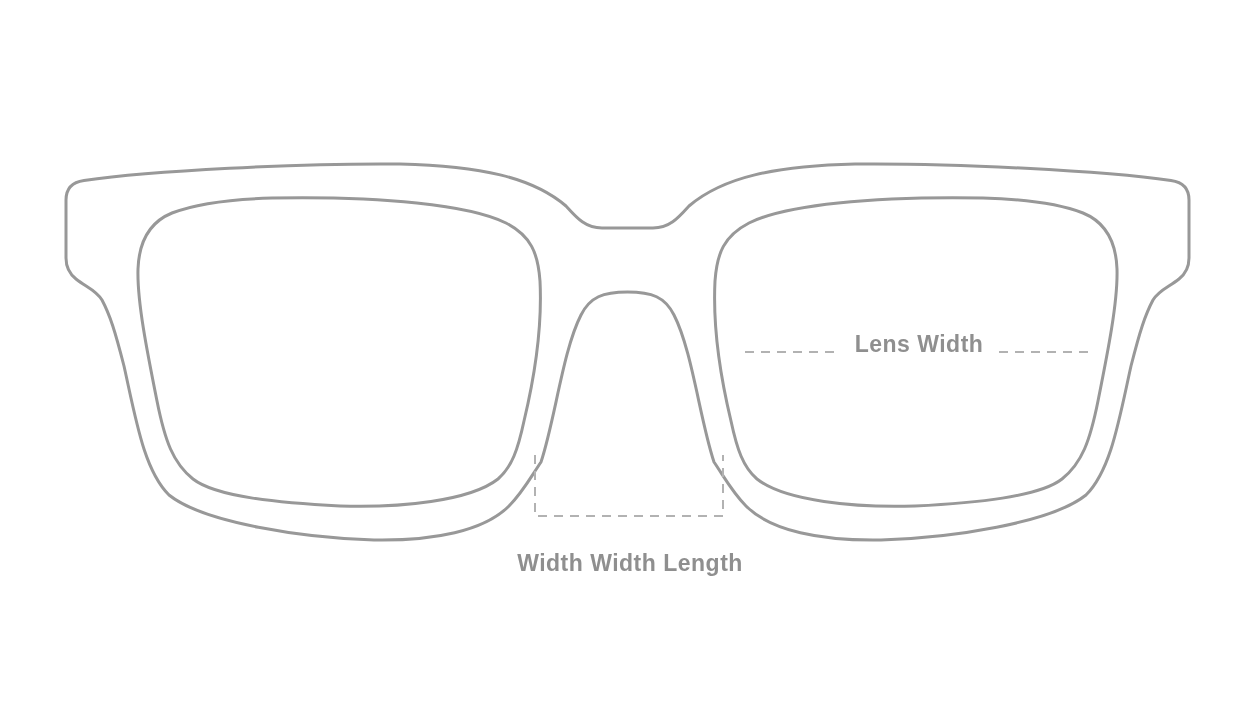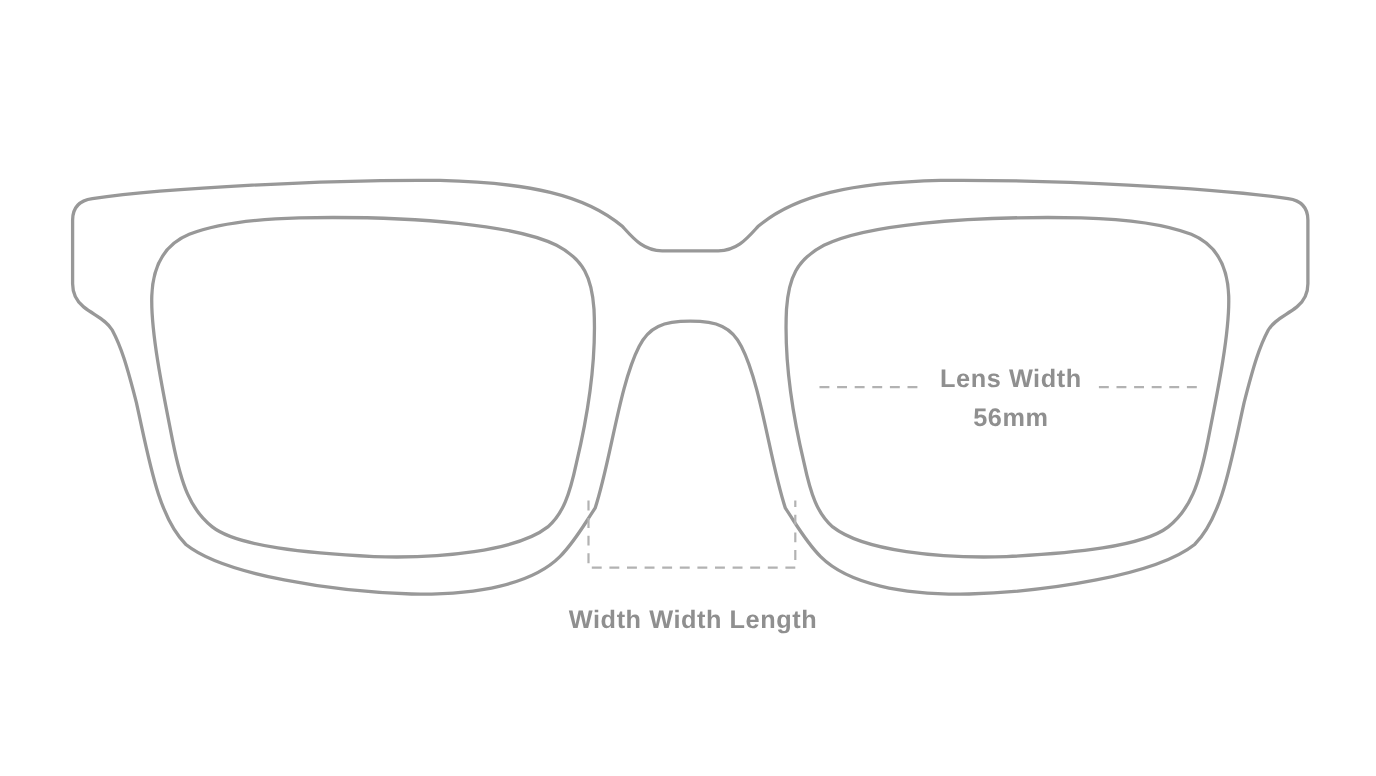--- a/index.html
+++ b/index.html
@@ -127,20 +127,19 @@
          Z"></path>
 
     <line class="dash-line" x1="745" y1="352" x2="840" y2="352"></line>
     <line class="dash-line" x1="999" y1="352" x2="1093" y2="352"></line>
 
     <path class="dash-line" d="M 535 455 L 535 516 L 723 516 L 723 455"></path>
   </svg>
 
   <div class="measure measure-lens">
     <div>Lens Width</div>
-    <div>56mm</div>
   </div>
 
   <div class="measure measure-bridge">
     <div>Width Width Length</div>
   </div>
 
 </div>
 
 </body></html>

